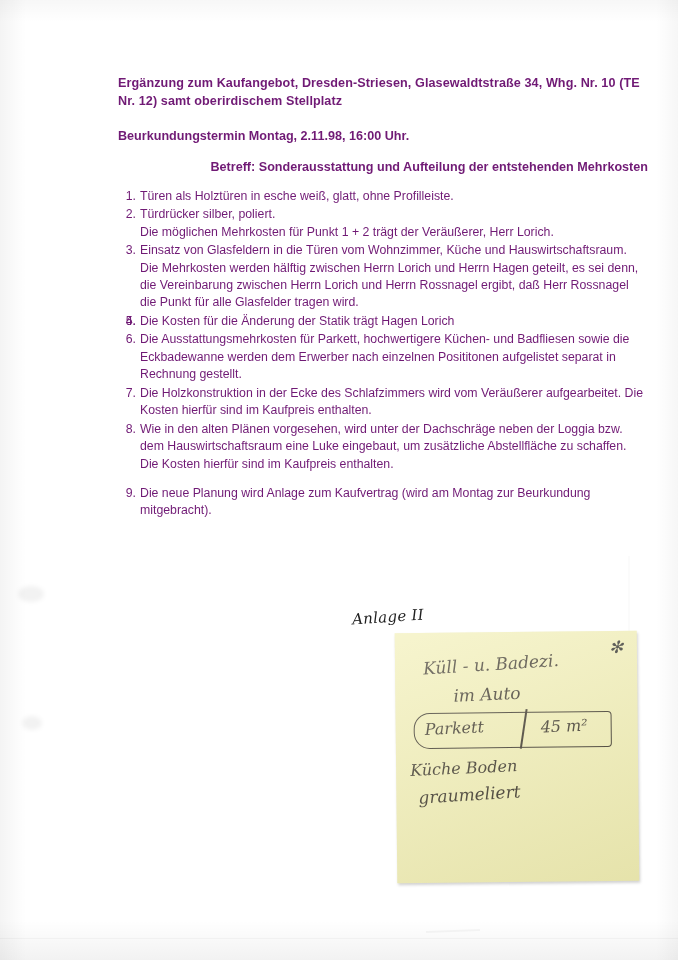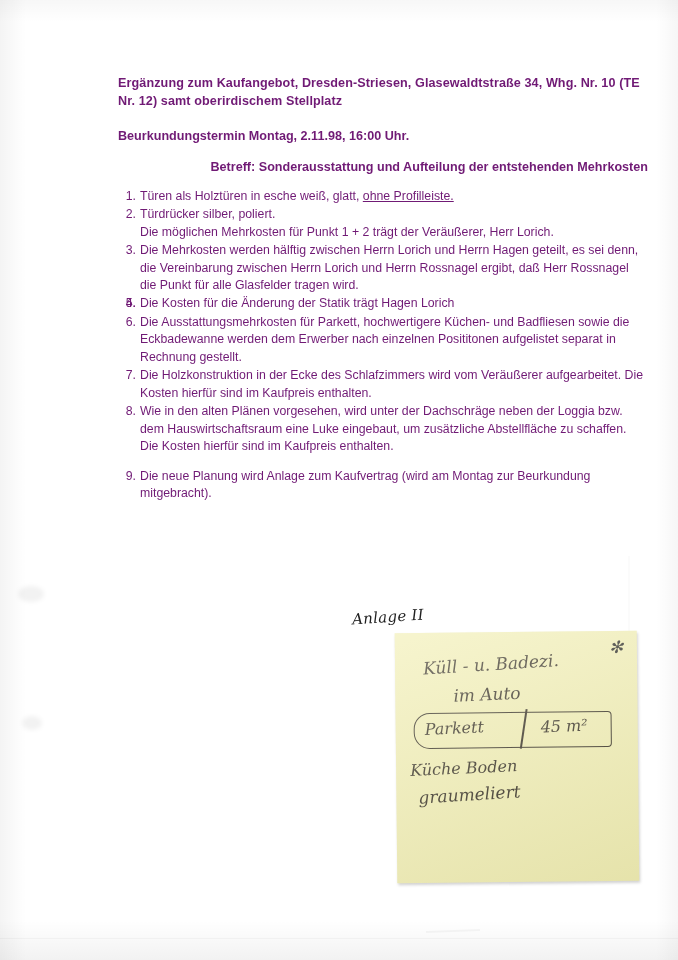--- a/index.html
+++ b/index.html
@@ -92,21 +92,21 @@
     position: absolute;
     left: 0;
     top: 0;
     width: 18px;
     text-align: right;
   }
   .sub {
     display: block;
     margin-top: 0px;
   }
-  .u { text-decoration: underline; }
+  .u { }
 
   .gap-before { margin-top: 12px; }
 
   
   .hw {
     font-family: "DejaVu Serif", serif;
     font-style: italic;
     color: #1c1c1c;
     letter-spacing: 0.3px;
   }
@@ -227,20 +227,21 @@
       </li>
 
       <li>
         <span class="num">2.</span>
         <span>Türdrücker silber, poliert.</span>
         <span class="sub">Die möglichen Mehrkosten für Punkt 1 + 2 trägt der Veräußerer, Herr Lorich.</span>
       </li>
 
       <li>
         <span class="num">3.</span>
+        <span>Einsatz von Glasfeldern in die Türen vom Wohnzimmer, Küche und Hauswirtschaftsraum.</span>
         <span class="sub">Die Mehrkosten werden hälftig zwischen Herrn Lorich und Herrn Hagen geteilt, es sei denn, die Vereinbarung zwischen Herrn Lorich und Herrn Rossnagel ergibt, daß Herr Rossnagel die Punkt für alle Glasfelder tragen wird.</span>
       </li>
 
       <li>
         <span class="num">4.</span>
       </li>
 
       <li>
         <span class="num">5.</span>
         <span>Die Kosten für die Änderung der Statik trägt Hagen Lorich</span>

